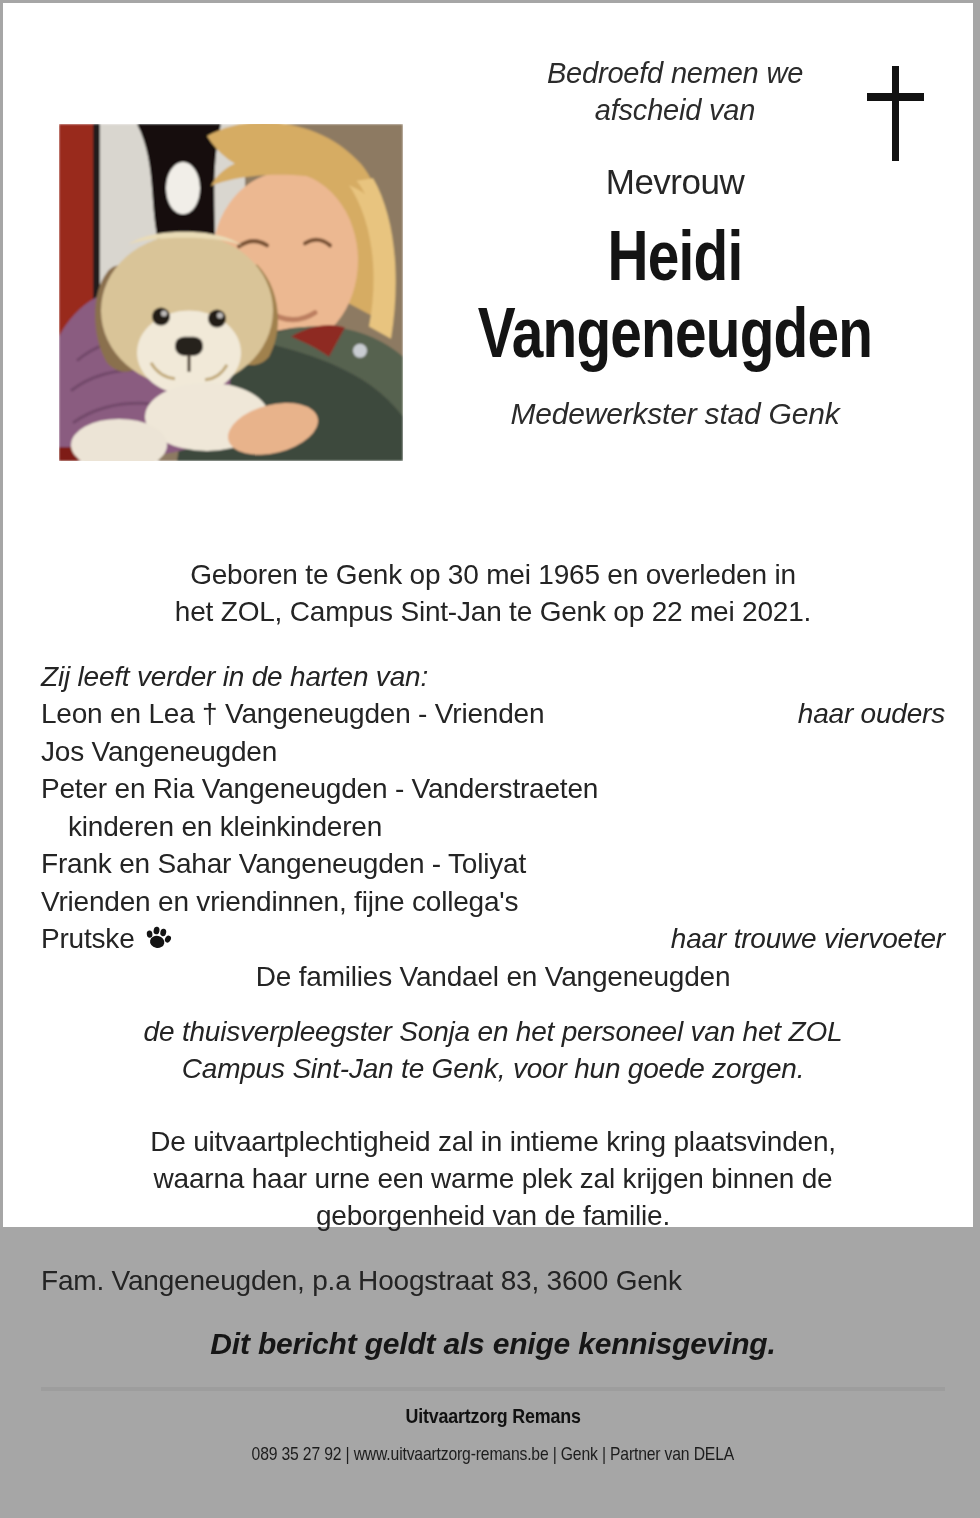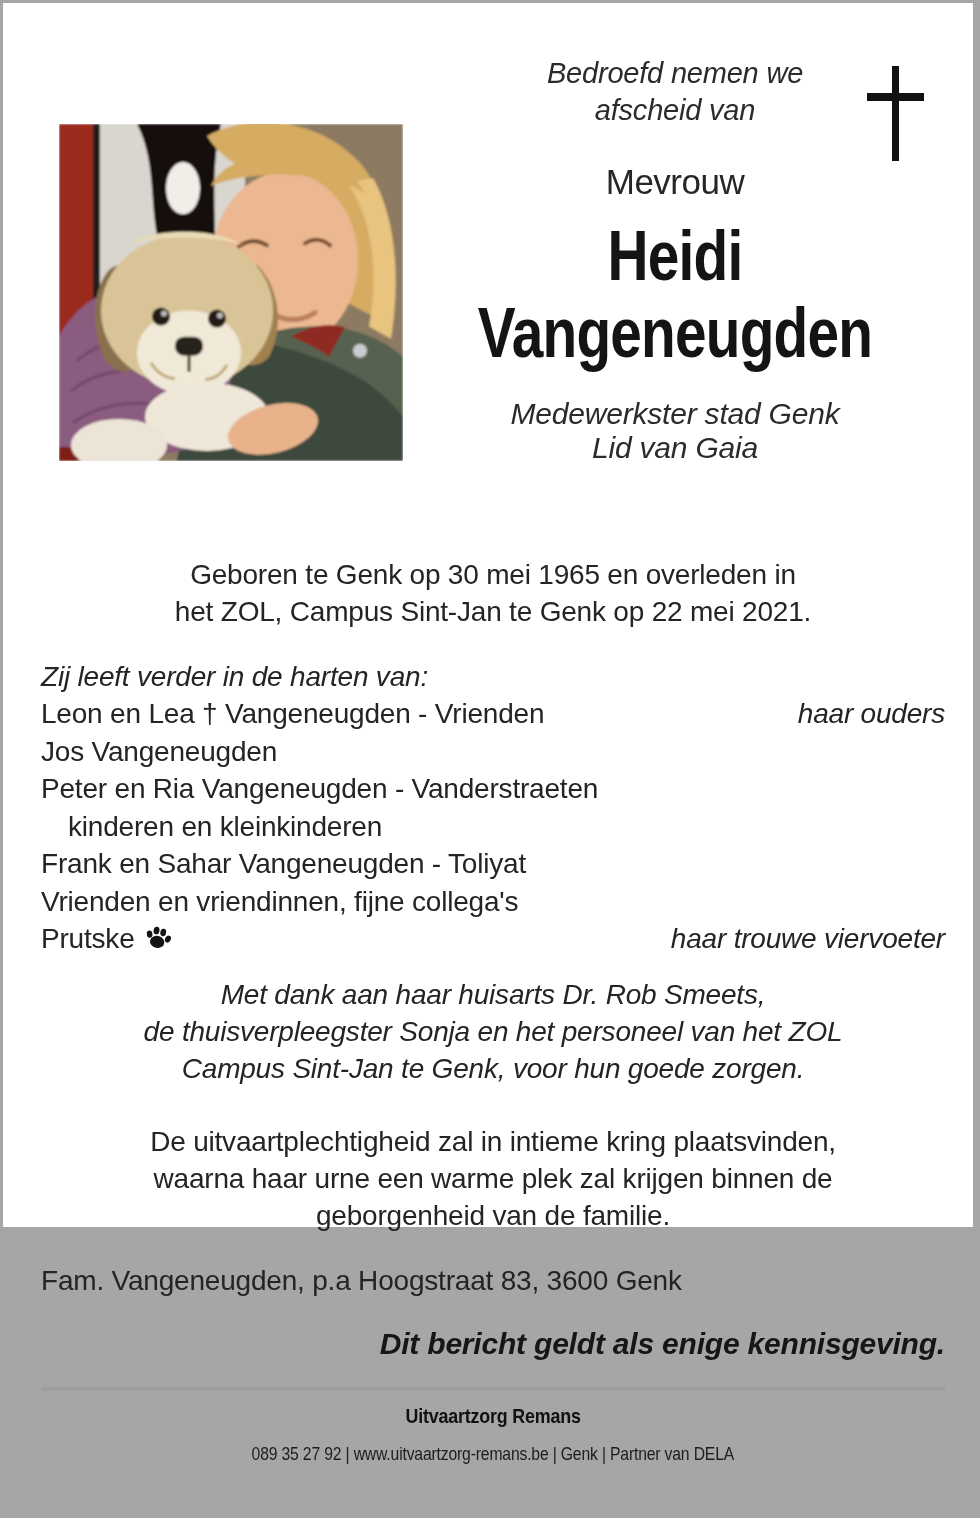--- a/index.html
+++ b/index.html
@@ -35,21 +35,21 @@
   .family-row .right { font-style:italic; white-space:nowrap; }
   .family-row.indent .left { padding-left:27px; }
   .families-line { text-align:center; }
 
   .paw-icon { display:inline-block; width:26px; height:26px; vertical-align:-3px; margin-left:10px;
               transform:rotate(12deg); }
 
   .thanks { margin-top:18px; font-style:italic; text-align:center; }
   .ceremony { margin-top:36px; text-align:center; }
   .address { margin-top:28px; text-align:left; }
-  .notice { margin-top:26px; text-align:right; font-weight:bold; font-style:italic; font-size:30px;
+  .notice { margin-top:26px; text-align:center; font-weight:bold; font-style:italic; font-size:30px;
             line-height:38px; color:#161616; }
 
   .rule { margin-top:24px; height:4px; background:#9d9d9d; width:100%; }
   .footer { text-align:center; margin-top:4px; }
   .footer-company { display:inline-block; font-weight:bold; font-size:21px; line-height:24px; color:#111;
                     transform:scaleX(0.85); }
   .footer-details { display:block; }
   .footer-details span { display:inline-block; font-size:18.5px; line-height:22px; color:#1d1d1d;
                          transform:scaleX(0.85); }
 </style>
@@ -121,21 +121,20 @@
       <div>Bedroefd nemen we</div>
       <div>afscheid van</div>
     </div>
     <div class="salutation">Mevrouw</div>
     <div class="name">
       <div>Heidi</div>
       <div>Vangeneugden</div>
     </div>
     <div class="roles">
       <div>Medewerkster stad Genk</div>
-      <div>Lid van Gaia</div>
     </div>
   </div>
 
   <div class="cross">
     <div class="v"></div>
     <div class="h"></div>
   </div>
 
   <div class="content">
 
@@ -175,24 +174,24 @@
         <span class="left"><span>Prutske</span><svg class="paw-icon" viewBox="0 0 26 26">
               <ellipse cx="13" cy="17" rx="7.2" ry="6" fill="#141414"></ellipse>
               <ellipse cx="4" cy="11" rx="2.8" ry="3.6" fill="#141414" transform="rotate(-20 4 11)"></ellipse>
               <ellipse cx="10" cy="6" rx="2.9" ry="3.8" fill="#141414"></ellipse>
               <ellipse cx="17" cy="6.5" rx="2.9" ry="3.8" fill="#141414"></ellipse>
               <ellipse cx="23" cy="12" rx="2.8" ry="3.6" fill="#141414" transform="rotate(20 23 12)"></ellipse>
             </svg></span>
         <span class="right">haar trouwe viervoeter</span>
       </div>
 
+      <div class="families-line">De families Vandael en Vangeneugden</div>
     </div>
 
     <div class="thanks">
-      <div>Met dank aan haar huisarts Dr. Rob Smeets,</div>
       <div>de thuisverpleegster Sonja en het personeel van het ZOL</div>
       <div>Campus Sint-Jan te Genk, voor hun goede zorgen.</div>
     </div>
 
     <div class="ceremony">
       <div>De uitvaartplechtigheid zal in intieme kring plaatsvinden,</div>
       <div>waarna haar urne een warme plek zal krijgen binnen de</div>
       <div>geborgenheid van de familie.</div>
     </div>
 

